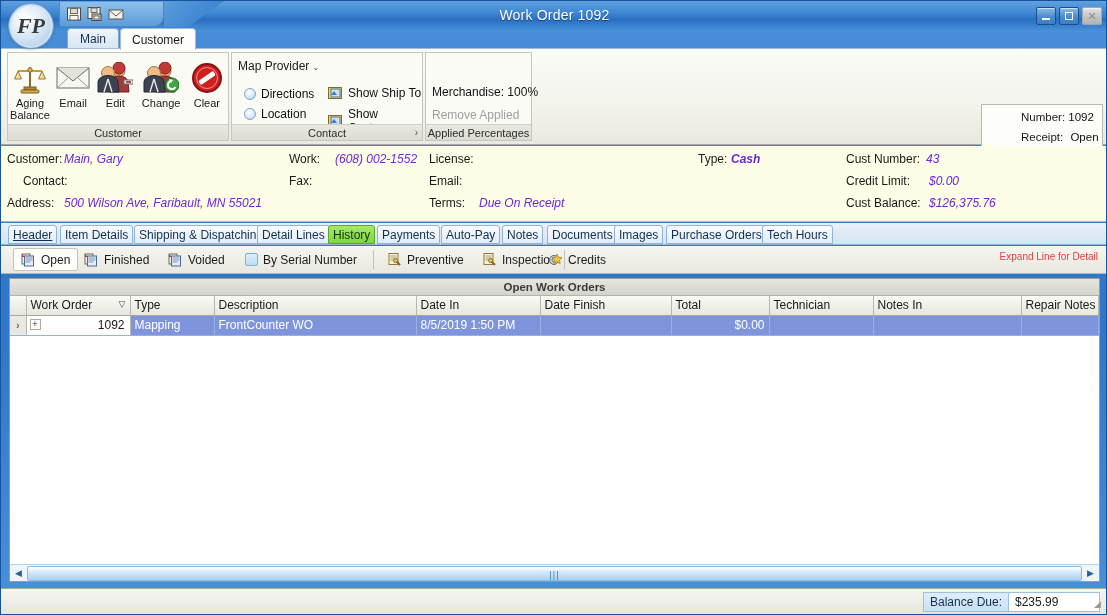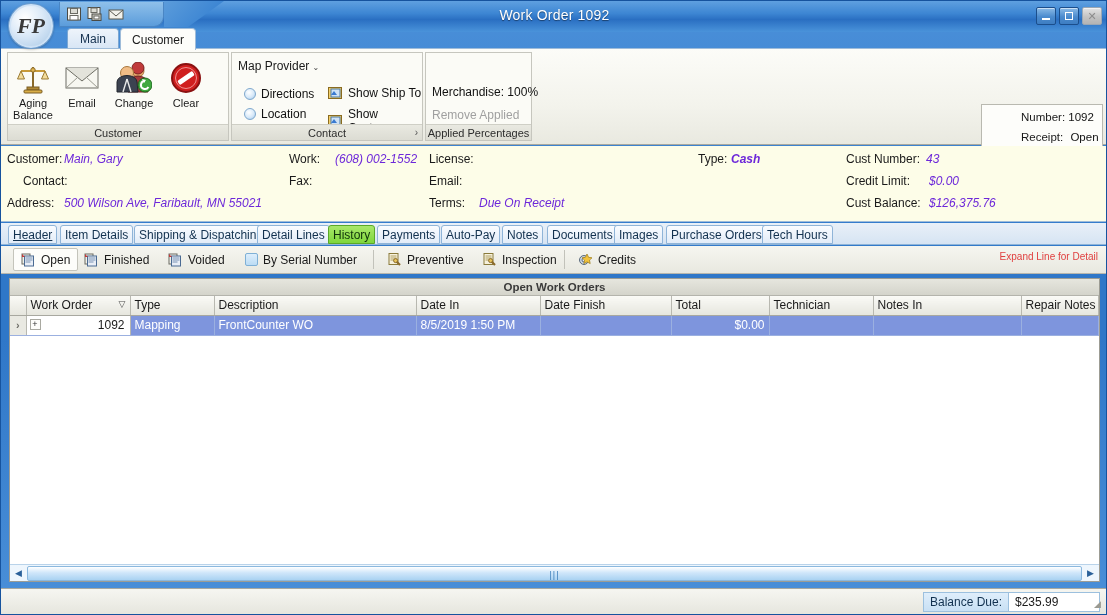--- a/index.html
+++ b/index.html
@@ -375,20 +375,35 @@
           <span class="ic">
             <svg width="34" height="26" viewBox="0 0 34 26">
               <rect x="1" y="3" width="32" height="20" fill="#f7f7f1" stroke="#6d6d64"></rect>
               <path d="M1 3 L17 16 L33 3" fill="#e3e3db" stroke="#6d6d64"></path>
               <path d="M1 23 L13 12 M33 23 L21 12" fill="none" stroke="#9a9a90"></path>
             </svg>
           </span>
           <span class="lb">Email</span>
         </div>
 
+        <div class="bigbtn">
+          <span class="ic">
+            <svg width="36" height="32" viewBox="0 0 36 32">
+              <circle cx="22" cy="9" r="6" fill="#e8a86c" stroke="#a8763c"></circle>
+              <path d="M12 30 L32 30 L31 20 a9 6 0 0 0 -18 0 Z" fill="#a33a3a" stroke="#6e2020"></path>
+              <circle cx="22" cy="6" r="6" fill="#c03a3a" stroke="#7e2323"></circle>
+              <circle cx="11" cy="11" r="6.5" fill="#f0bc86" stroke="#a8763c"></circle>
+              <path d="M1 30 L22 30 L21 20 a10 6.5 0 0 0 -20 0 Z" fill="#3c4250" stroke="#22262f"></path>
+              <path d="M11 17 L7 30 M11 17 L15 30" stroke="#e8e8e8" stroke-width="1.4" fill="none"></path>
+              <rect x="27" y="18" width="9" height="4" fill="#f4f4ee" stroke="#6d6d64"></rect>
+              <path d="M29 20 L34 20" stroke="#8a2a2a" stroke-width="1.6"></path>
+            </svg>
+          </span>
+          <span class="lb">Edit</span>
+        </div>
 
         <div class="bigbtn" style="width:56px;">
           <span class="ic">
             <svg width="36" height="32" viewBox="0 0 36 32">
               <circle cx="22" cy="9" r="6" fill="#e8a86c" stroke="#a8763c"></circle>
               <path d="M12 30 L32 30 L31 20 a9 6 0 0 0 -18 0 Z" fill="#a33a3a" stroke="#6e2020"></path>
               <circle cx="22" cy="6" r="6" fill="#c03a3a" stroke="#7e2323"></circle>
               <circle cx="11" cy="11" r="6.5" fill="#f0bc86" stroke="#a8763c"></circle>
               <path d="M1 30 L22 30 L21 20 a10 6.5 0 0 0 -20 0 Z" fill="#3c4250" stroke="#22262f"></path>
               <path d="M11 17 L7 30 M11 17 L15 30" stroke="#e8e8e8" stroke-width="1.4" fill="none"></path>
@@ -626,21 +641,21 @@
           <path d="M3.5 4 h6 M3.5 6 h6 M3.5 8 h4" stroke="#b0a062"></path>
           <path d="M9 9 l4 4" stroke="#8a6a2a" stroke-width="2.2"></path>
           <circle cx="8.6" cy="8.6" r="2" fill="#e8c45a" stroke="#8a6a2a"></circle>
         </svg>
       </span>
       <span>Inspection</span>
     </div>
 
     <div class="fsep" style="left:563px;"></div>
 
-    <div class="fbtn" style="left:570px;">
+    <div class="fbtn" style="left:540px;">
       <span class="ficon">
         <svg width="15" height="15" viewBox="0 0 15 15">
           <circle cx="6" cy="8" r="4.5" fill="#c9d4e2" stroke="#5a6a7c"></circle>
           <circle cx="6" cy="8" r="2" fill="#e9eef6" stroke="#5a6a7c"></circle>
           <path d="M9 2 l1.6 3.3 L14 5.8 l-2.5 2.3 0.7 3.5 L9 9.9 5.8 11.6 6.5 8.1 4 5.8 7.4 5.3 Z" fill="#f2c33c" stroke="#9a7a1a" stroke-width=".7"></path>
         </svg>
       </span>
       <span>Credits</span>
     </div>
 

